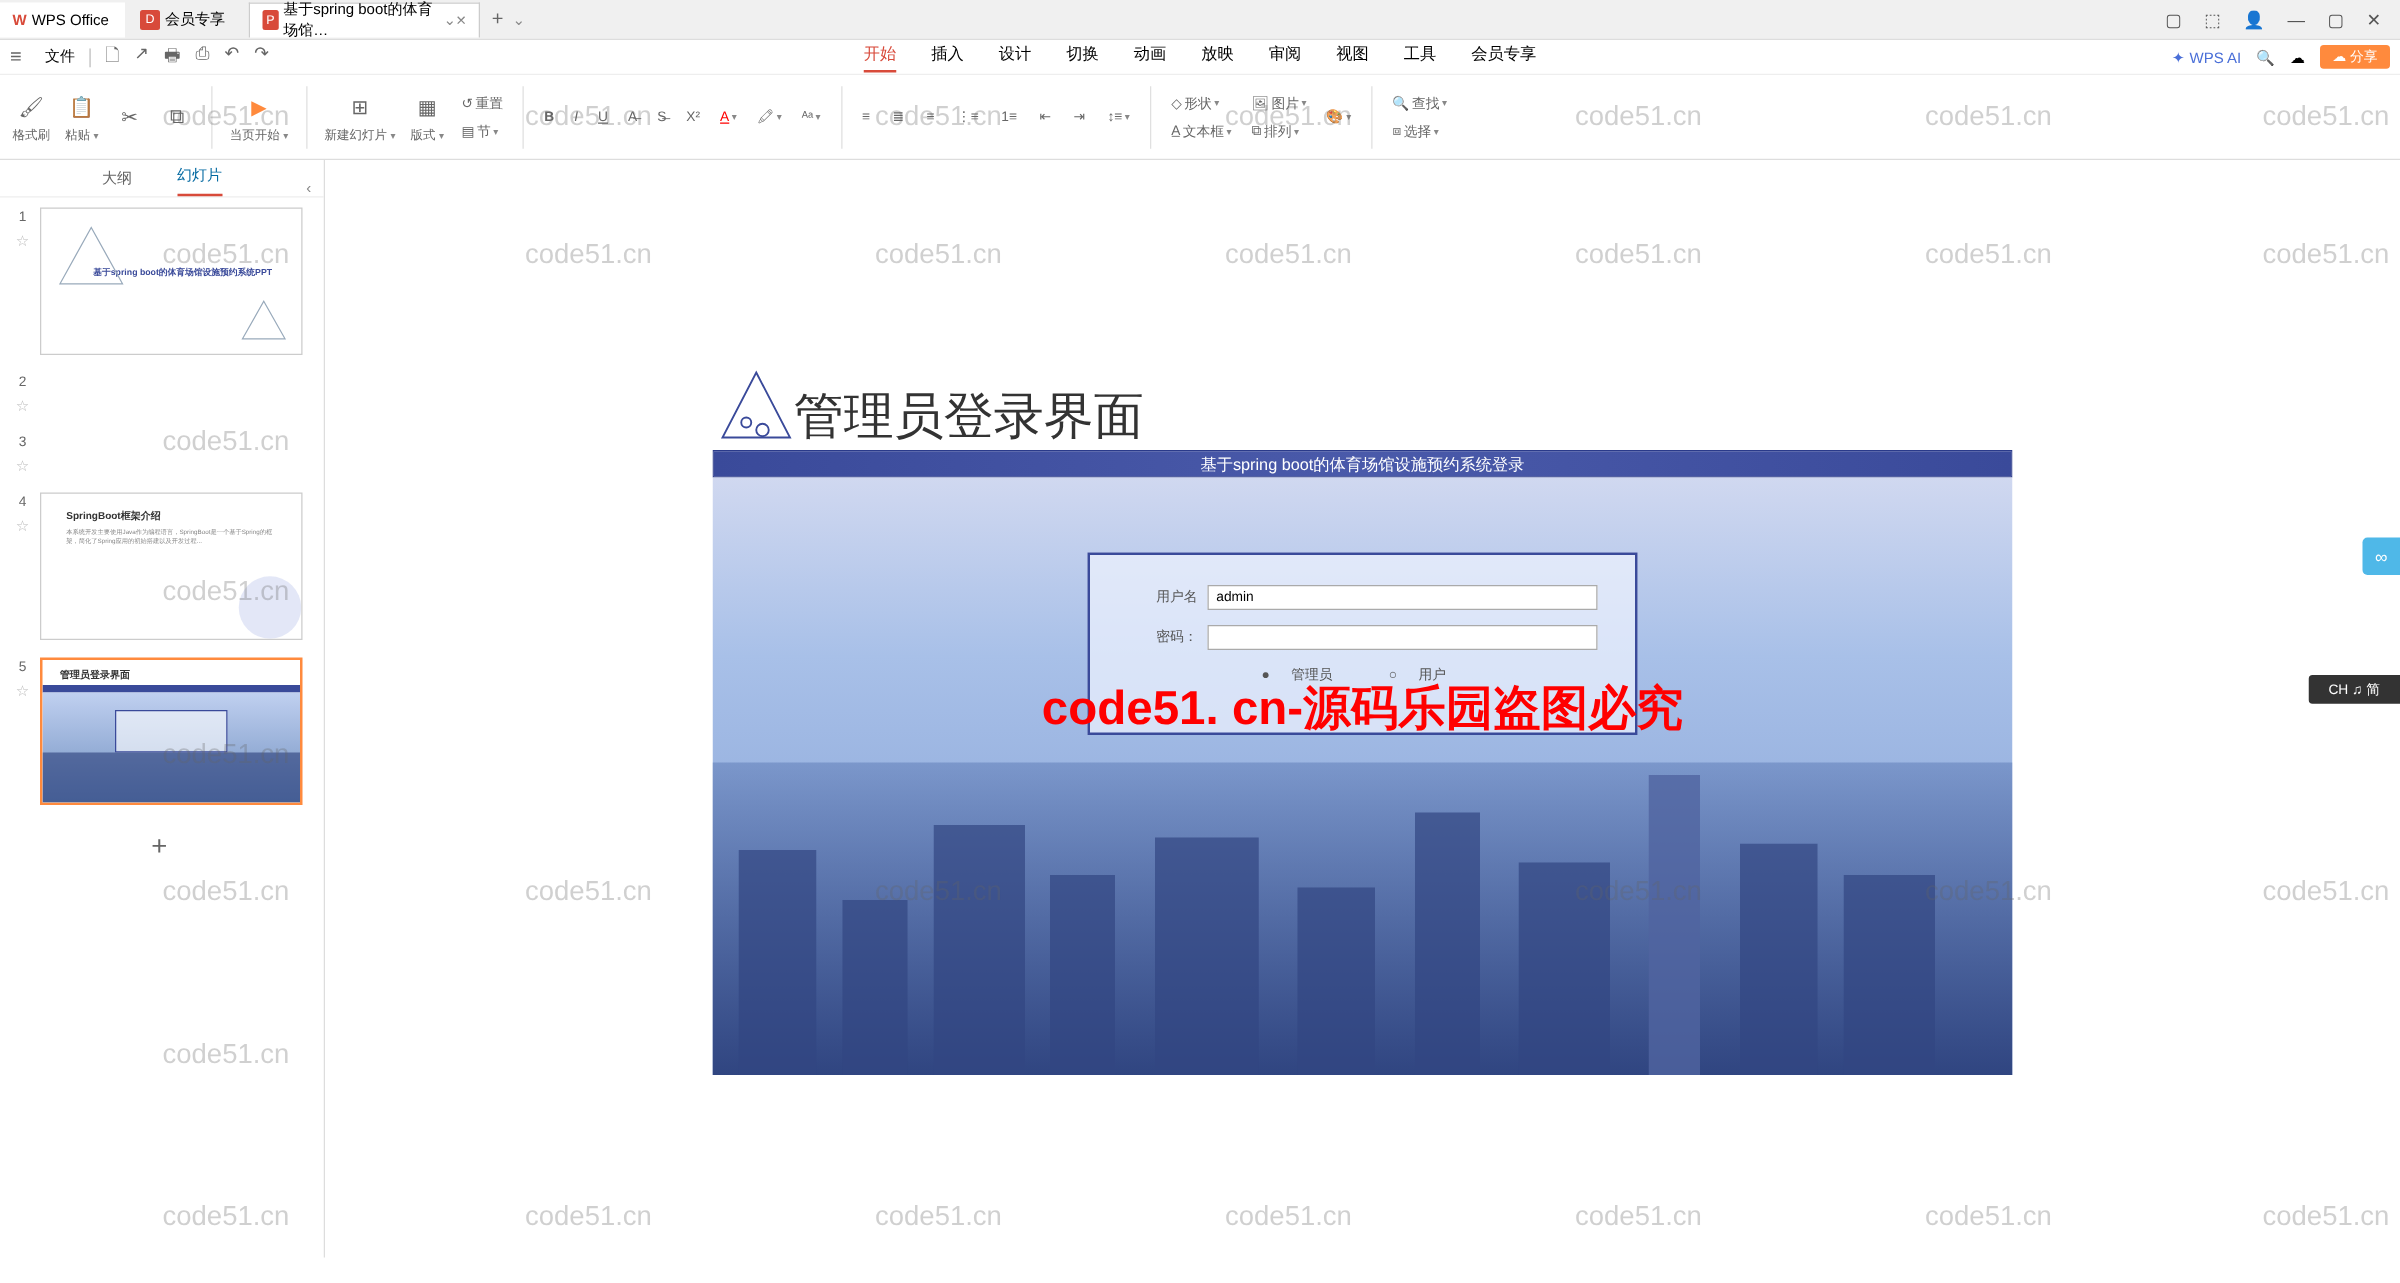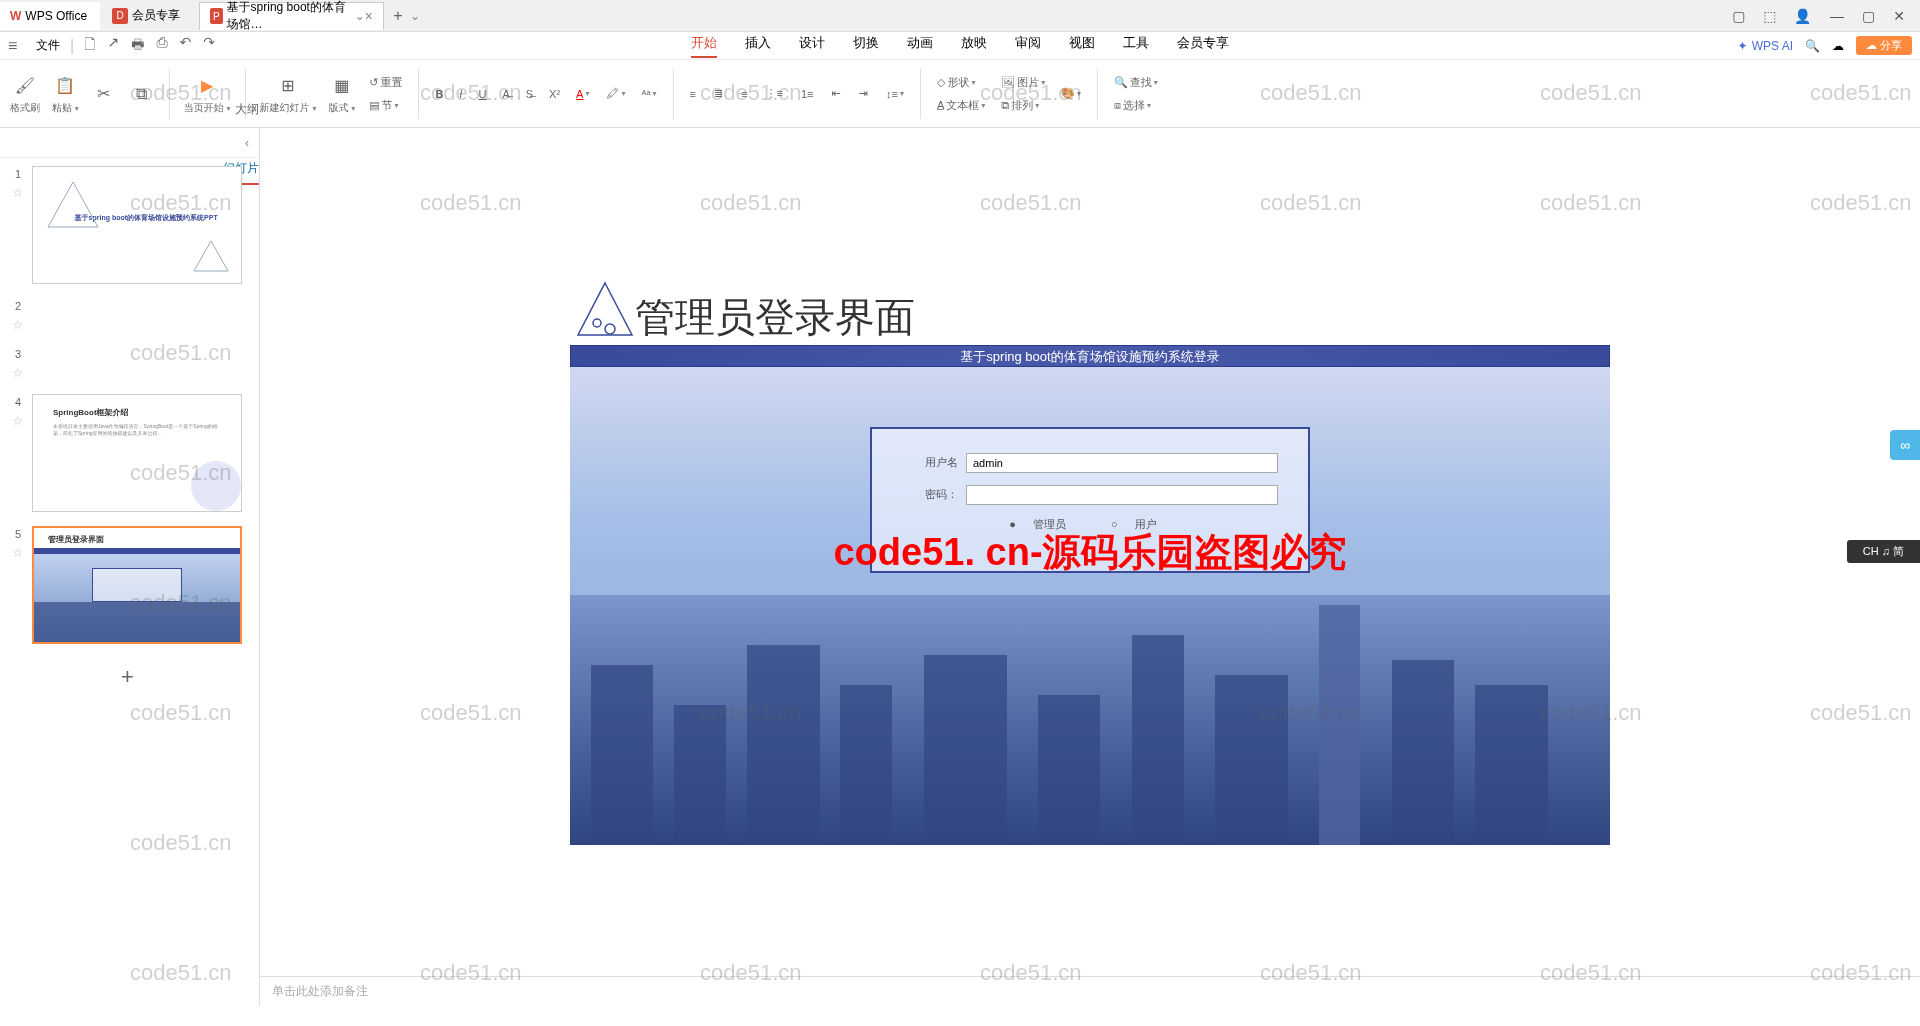--- a/index.html
+++ b/index.html
@@ -37,21 +37,21 @@
 .ribbon-sep { width: 1px; height: 50px; background: #e0e0e0; margin: 0 4px; }
 .ribbon-label { font-size: 10px; white-space: nowrap; }
 .ribbon-btn-sm { display: flex; align-items: center; gap: 2px; font-size: 11px; color: #666; padding: 2px 4px;}
 .drop { font-size: 8px; color: #888; }
 
 
 .main { display: flex; height: calc(100% - 32px - 28px - 68px - 20px); }
 
 
 .leftpanel { width: 260px; border-right: 1px solid #ddd; display: flex; flex-direction: column; }
-.lp-tabs { height: 30px; display: flex; align-items: flex-end; justify-content: center; gap: 36px; font-size: 12px; border-bottom: 1px solid #eee; position: relative; flex-direction: column;}
+.lp-tabs { height: 30px; display: flex; align-items: flex-end; justify-content: center; gap: 36px; font-size: 12px; border-bottom: 1px solid #eee; position: relative;}
 .lp-tab { padding-bottom: 6px; color: #666;}
 .lp-tab.active { color: #0369a1; border-bottom: 2px solid #d84a3a; }
 .lp-collapse { position: absolute; right: 10px; color: #888; font-size: 12px;}
 .thumbs { flex: 1; overflow: auto; padding: 8px 8px 8px 4px; }
 .thumb-row { display: flex; margin-bottom: 14px; position: relative;}
 .thumb-num-col { width: 28px; display: flex; flex-direction: column; align-items: center; gap: 6px; font-size: 11px; color: #666; padding-top: 2px;}
 .thumb-star { color: #bbb; font-size: 12px;}
 .thumb { width: 210px; height: 118px; border: 1px solid #ccc; background: #fff; position: relative; overflow: hidden; font-size: 6px;}
 .thumb.active { border: 2px solid #ff8a3d; }
 .thumb-add { text-align: center; font-size: 22px; color: #666; padding: 6px;}
@@ -332,21 +332,20 @@
             </div>
             <div class="login-radios">
               <span>● <span>管理员</span></span>
               <span>○ <span>用户</span></span>
             </div>
           </div>
         </div>
       </div>
       <div class="big-watermark">code51. cn-源码乐园盗图必究</div>
     </div>
-    <div class="notes-bar">单击此处添加备注</div>
   </div>
 </div>
 
 <div class="right-badge" style="top:430px;">∞</div>
 <div class="ime-badge" style="top:540px;">CH ♫ 简</div>
 
 <div class="watermark" style="top:80px;left:130px;">code51.cn</div>
 <div class="watermark" style="top:190px;left:130px;">code51.cn</div>
 <div class="watermark" style="top:340px;left:130px;">code51.cn</div>
 <div class="watermark" style="top:460px;left:130px;">code51.cn</div>

